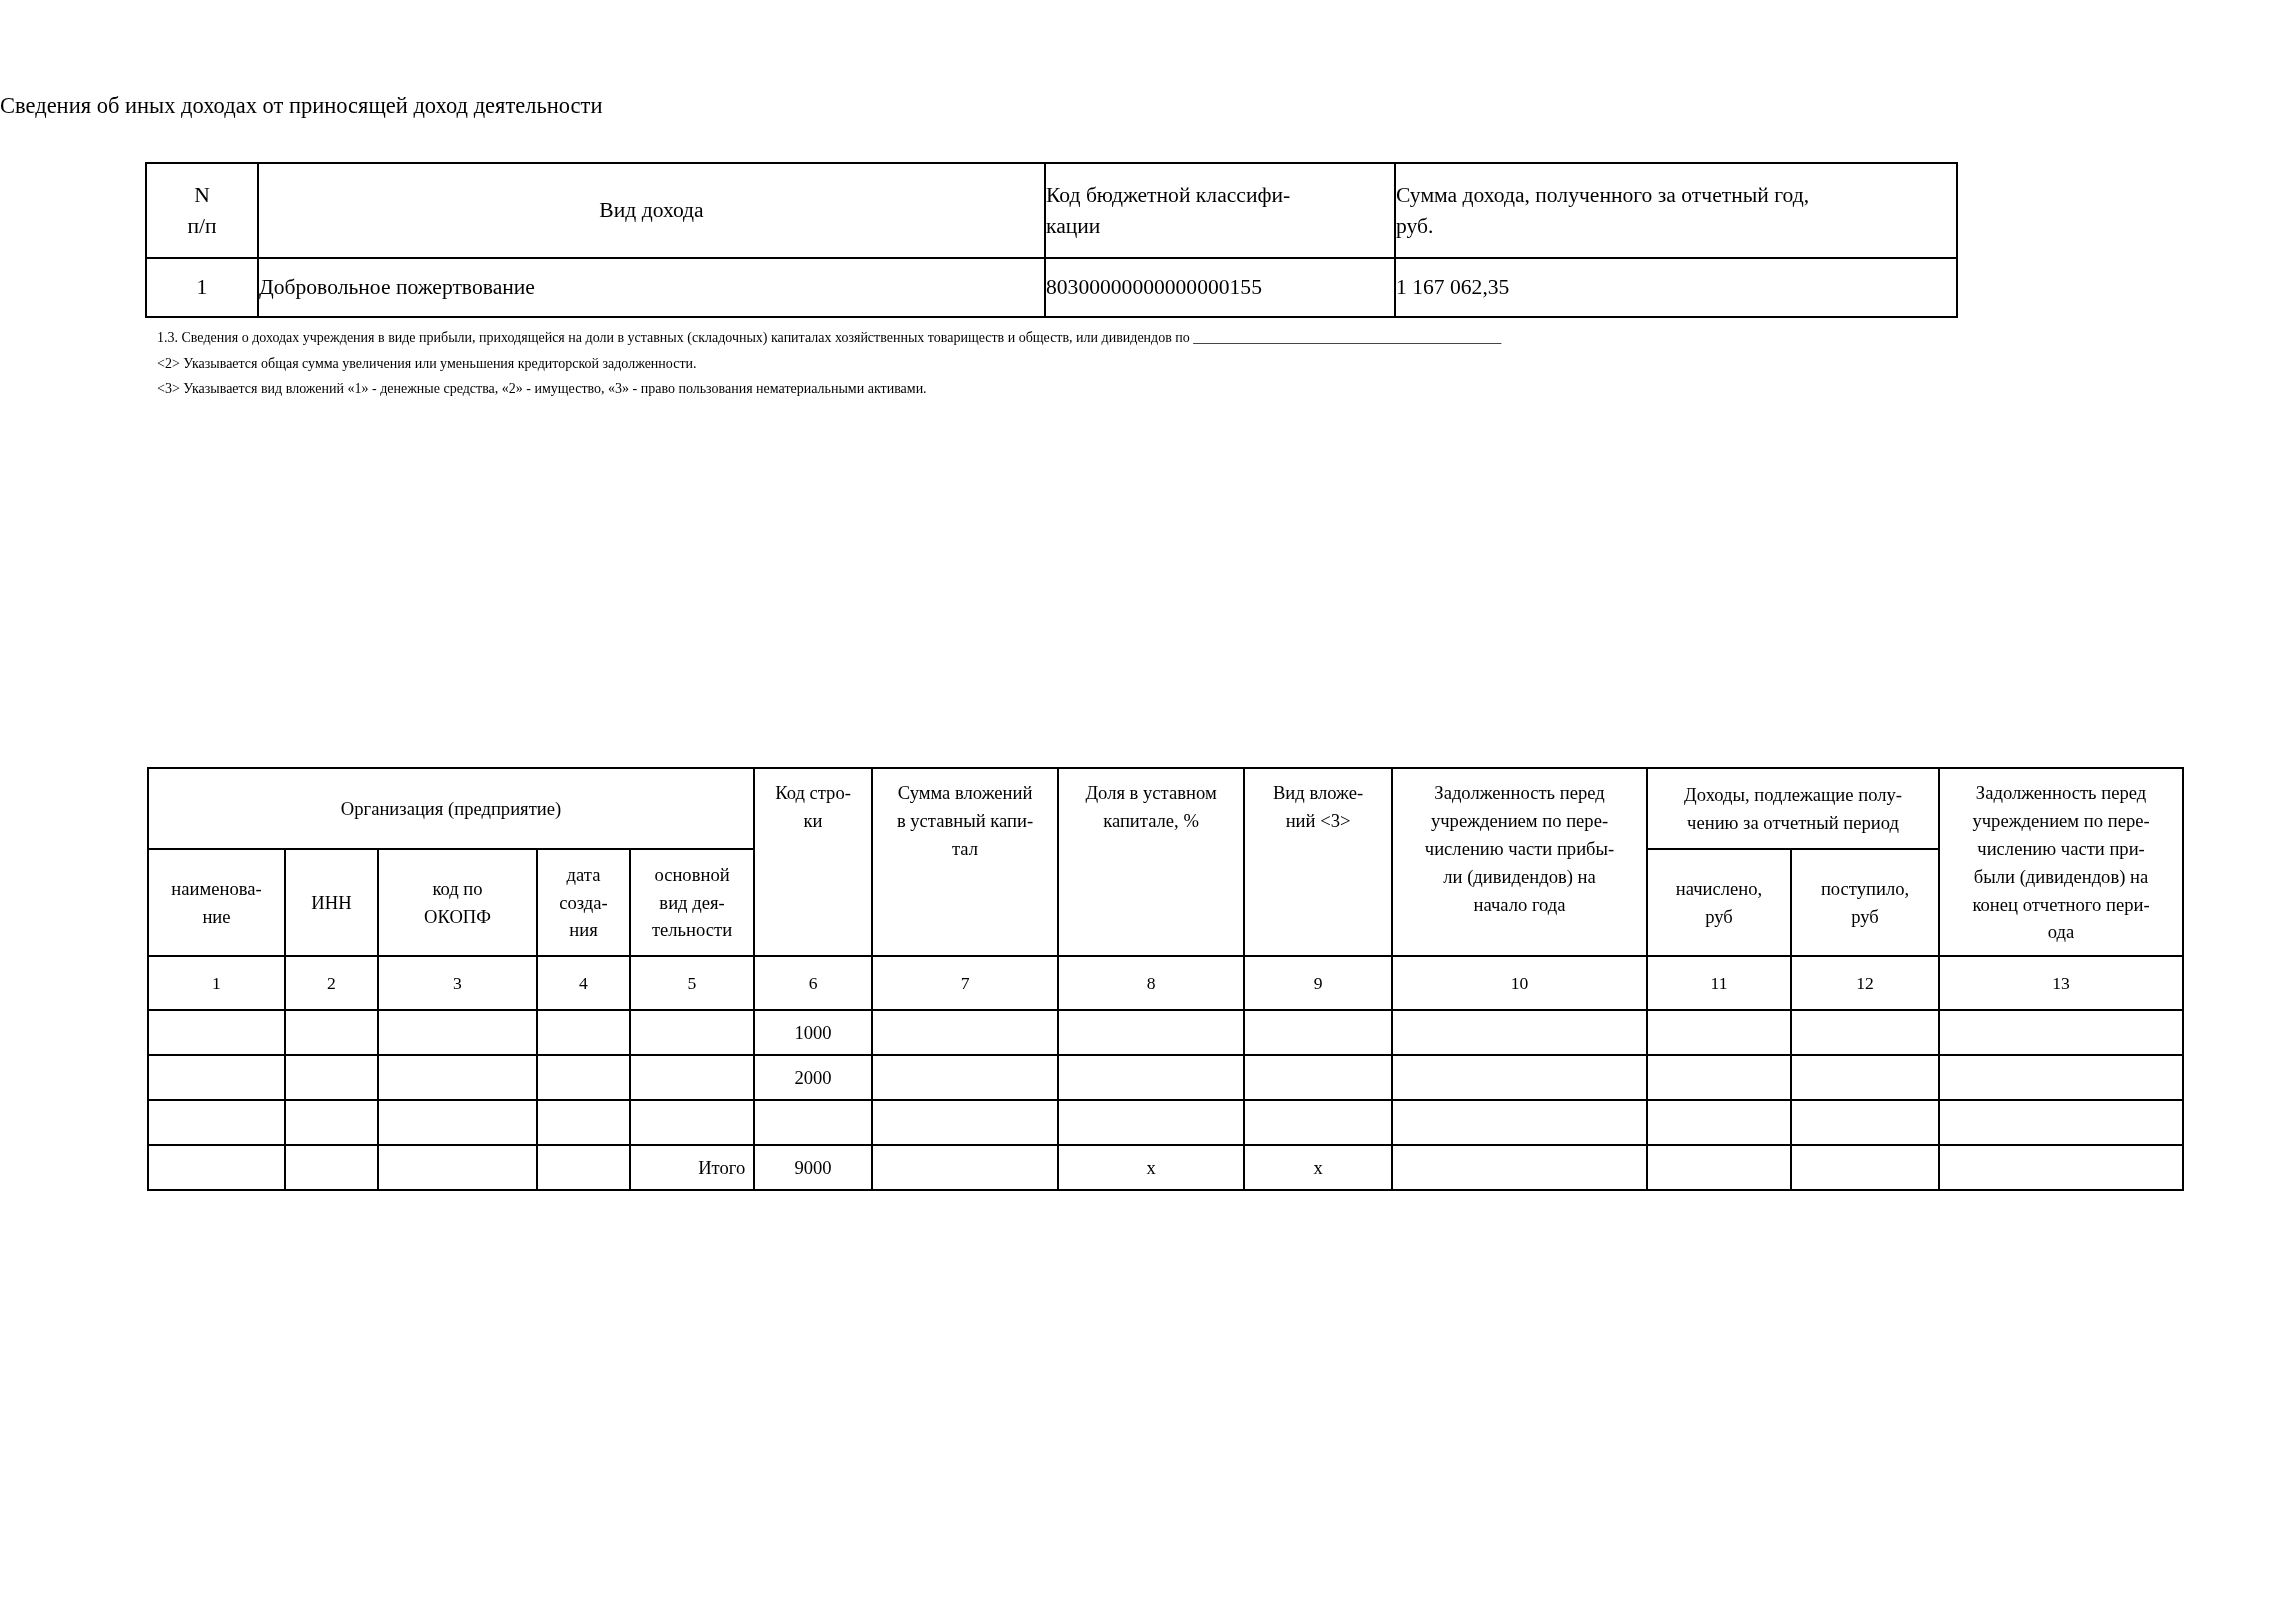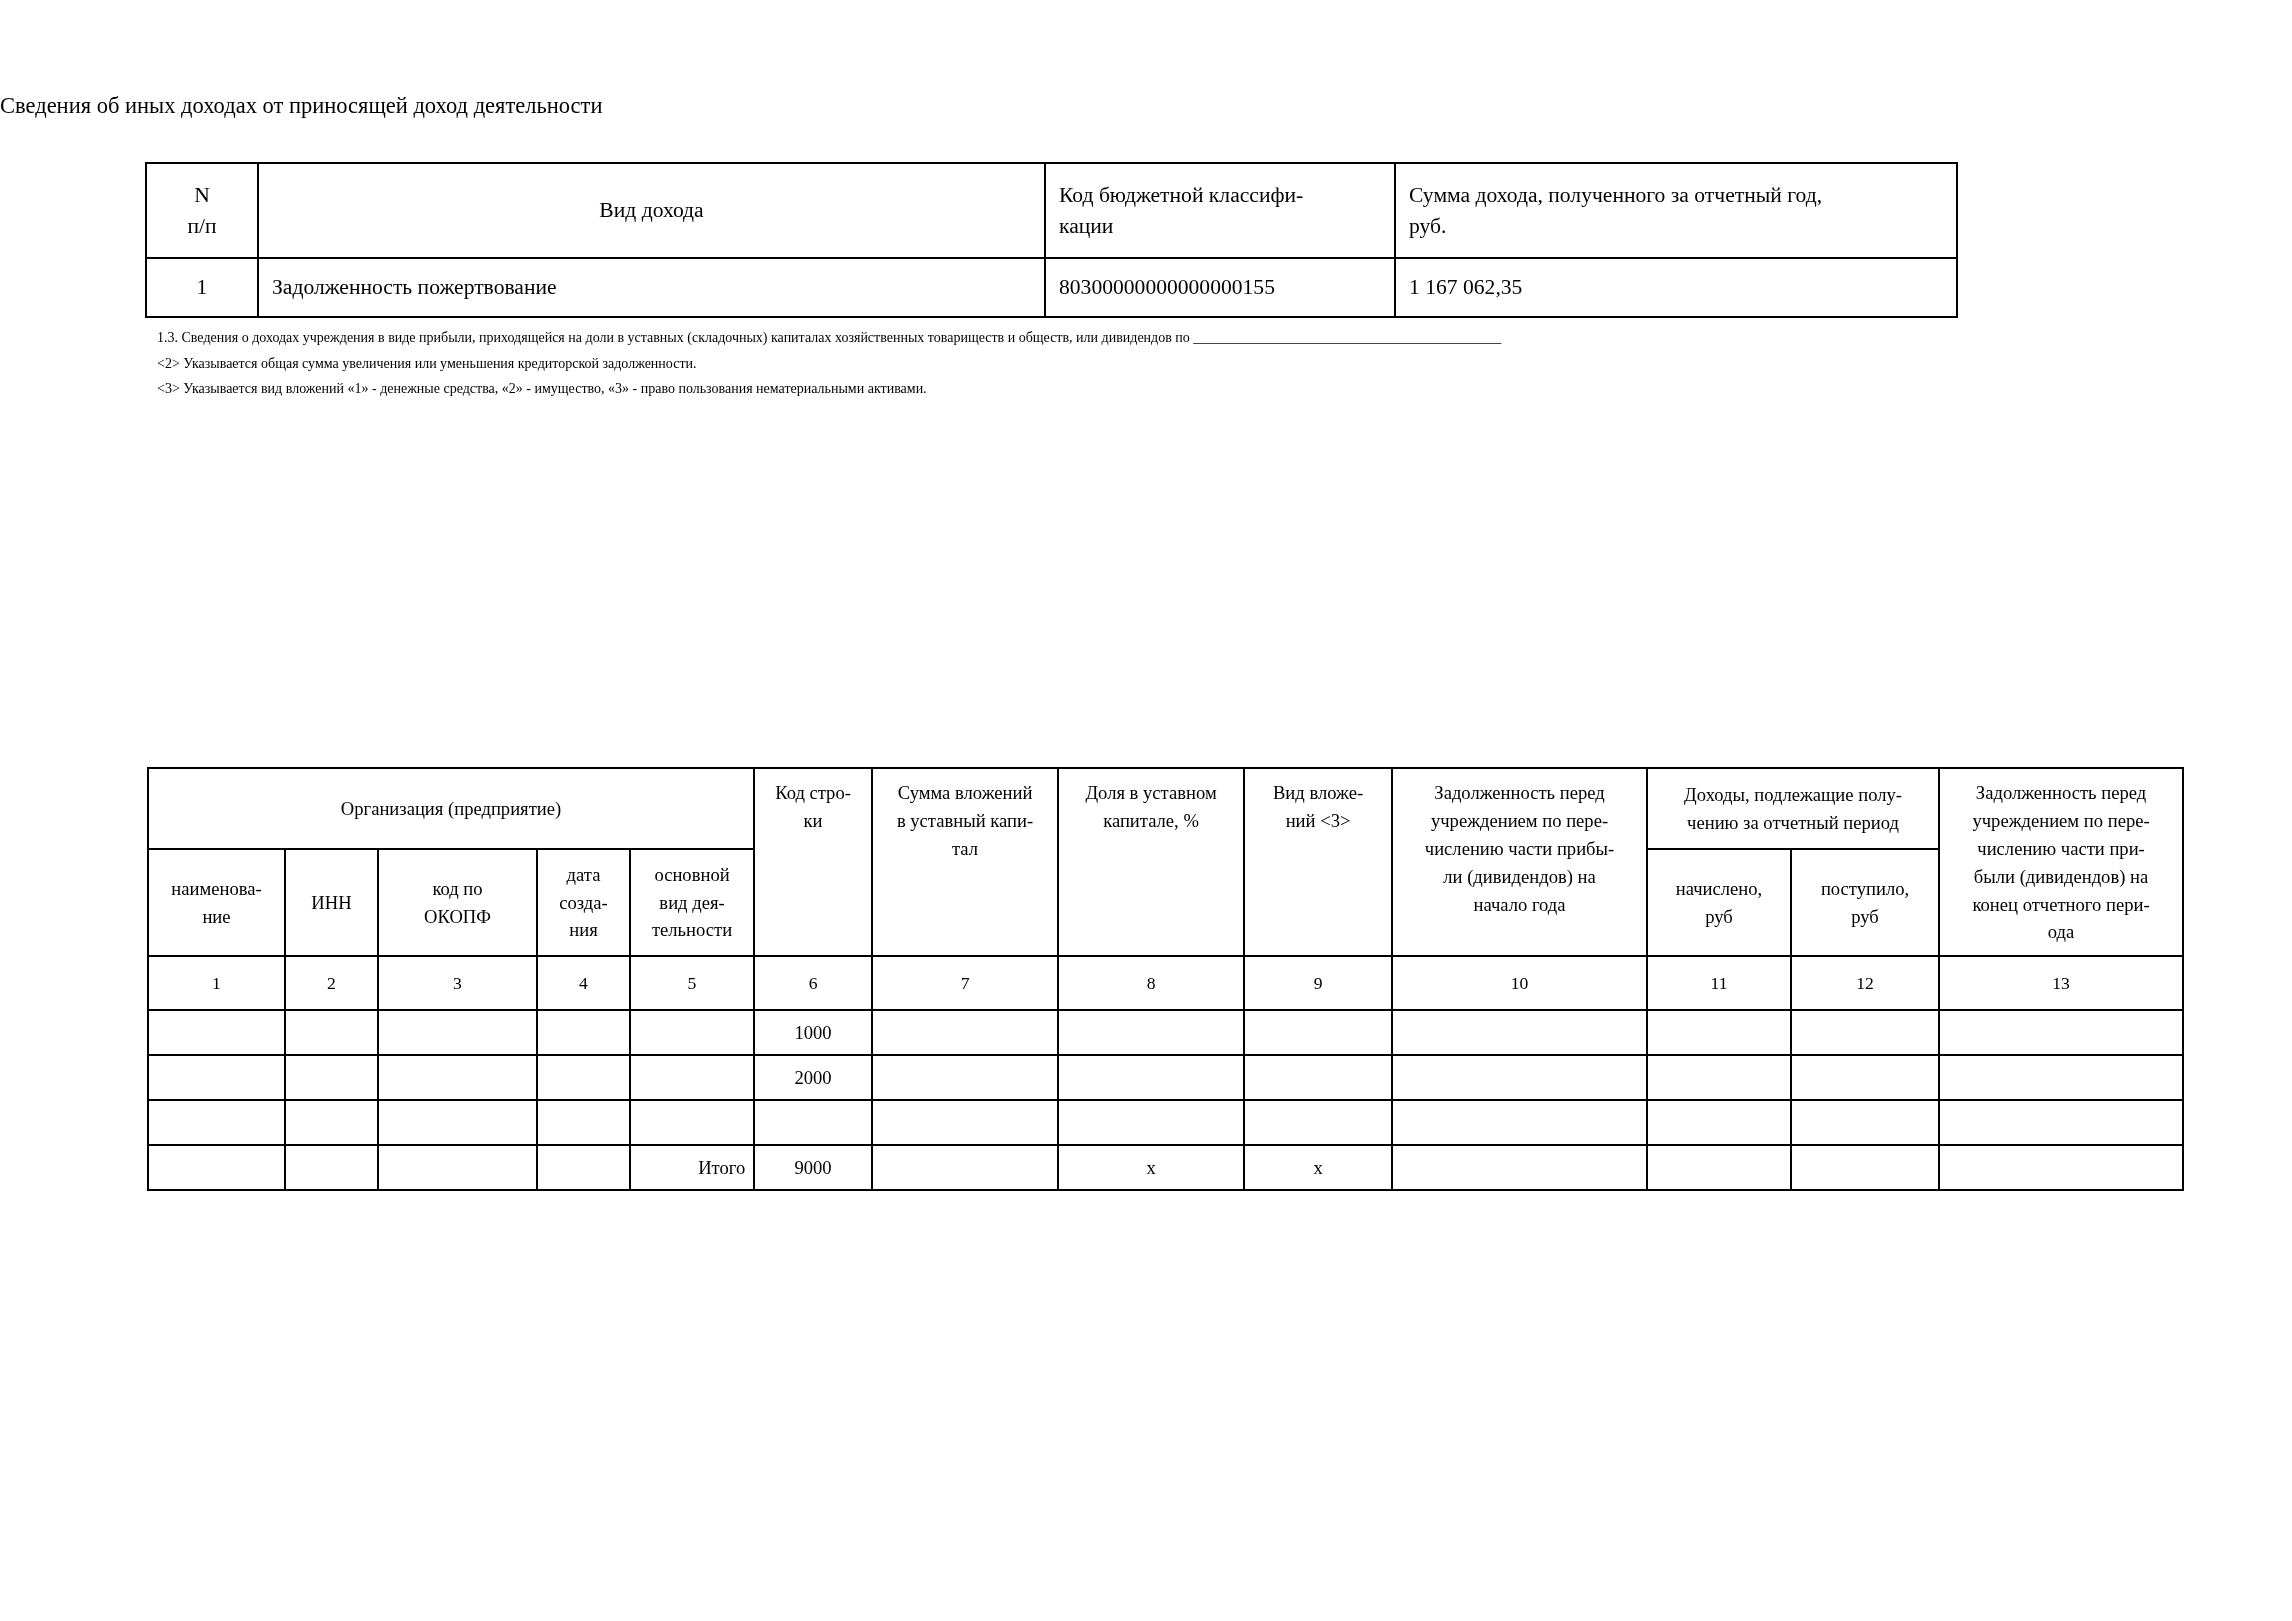--- a/index.html
+++ b/index.html
@@ -51,21 +51,21 @@
     left: 145px;
     top: 162px;
     width: 1810px;
     font-size: 21.6px;
     line-height: 1.4;
   }
   #income-table tr.hdr { height: 95px; }
   #income-table tr.body { height: 59px; }
   #income-table td { border-width: 2px; }
   #income-table tr.body td { border-bottom-width: 2.9px; }
-  #income-table td.l { padding-left: 13px; }
+  #income-table td.l { padding-left: 0; }
 
   
   #notes {
     position: absolute;
     left: 103px;
     top: 325px;
     width: 2151px;
     font-size: 14px;
     line-height: 25.5px;
   }
@@ -107,21 +107,21 @@
       <td>N
 п/п</td>
       <td>Вид дохода</td>
       <td class="l">Код бюджетной классифи-
 кации</td>
       <td class="l">Сумма дохода, полученного за отчетный год,
 руб.</td>
     </tr>
     <tr class="body">
       <td>1</td>
-      <td class="l">Задолженность пожертвование</td>
+      <td class="l">Добровольное пожертвование</td>
       <td class="l">80300000000000000155</td>
       <td class="l">1 167 062,35</td>
     </tr>
   </tbody>
     </table>
 
   <div id="notes">
     <div class="note-line"><span>1.3. Сведения о доходах учреждения в виде прибыли, приходящейся на доли в уставных (складочных) капиталах хозяйственных товариществ и обществ, или дивидендов по</span> <span>____________________________________________</span></div>
     <div class="note-line">&lt;2&gt; Указывается общая сумма увеличения или уменьшения кредиторской задолженности.</div>
     <div class="note-line">&lt;3&gt; Указывается вид вложений «1» - денежные средства, «2» - имущество, «3» - право пользования нематериальными активами.</div>

